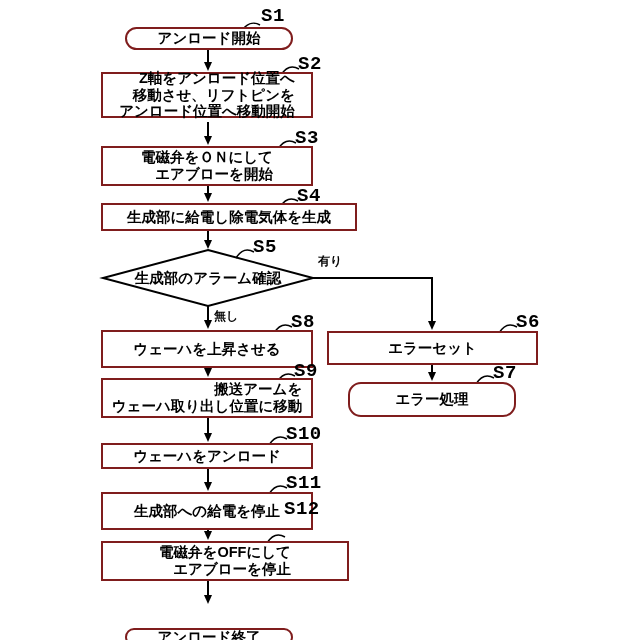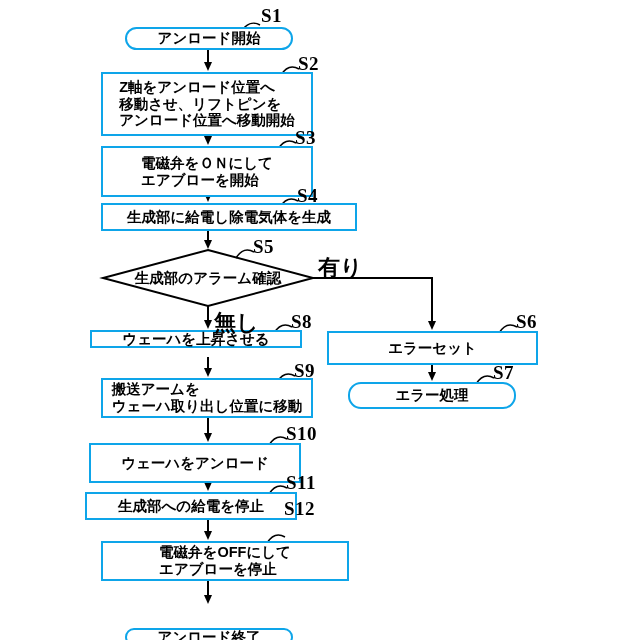--- a/index.html
+++ b/index.html
@@ -2,35 +2,35 @@
 <html><head>
 <meta charset="utf-8">
 <style>
   html,body{margin:0;padding:0;}
   .canvas{
     position:relative;width:640px;height:640px;background:#ffffff;overflow:hidden;
     font-family:"Liberation Sans","DejaVu Sans",sans-serif;color:#000;
   }
   .connectors{position:absolute;left:0;top:0;width:640px;height:640px;}
   .node{
-    position:absolute;box-sizing:border-box;border:2px solid #0ea5e9;background:#fff;
-    display:flex;align-items:center;justify-content:center;text-align:left;
+    position:absolute;box-sizing:border-box;border:2px solid #7f1d1d;background:#fff;
+    display:flex;align-items:center;justify-content:center;text-align:right;
     font-size:14.5px;font-weight:bold;line-height:1.15;white-space:pre-line;
   }
   .terminator{border-radius:13px;}
   .decision-text{
     position:absolute;display:flex;align-items:center;justify-content:center;text-align:center;
     font-size:14.5px;font-weight:bold;white-space:pre-line;
   }
   .step{
     position:absolute;font-size:19px;font-weight:bold;letter-spacing:0.5px;
-    font-family:Liberation Serif, serif;
+    font-family:Liberation Mono, monospace;
   }
   .branch{
-    position:absolute;font-size:22px;font-weight:bold;text-align:right;
+    position:absolute;font-size:12px;font-weight:bold;text-align:right;
   }
 </style>
 </head>
 <body>
 
 <div class="canvas">
 
   <svg class="connectors" viewBox="0 0 640 640" xmlns="http://www.w3.org/2000/svg">
     <g stroke="#000" stroke-width="2" fill="none">
       <line x1="208" y1="50" x2="208" y2="63"></line>
@@ -71,34 +71,34 @@
       <path d="M476,384 c5,-8 11,-10 18,-6"></path>
       <path d="M274,333 c5,-8 11,-10 18,-6"></path>
       <path d="M277,382 c5,-8 11,-10 18,-6"></path>
       <path d="M269,445 c5,-8 11,-10 18,-6"></path>
       <path d="M269,494 c5,-8 11,-10 18,-6"></path>
       <path d="M267,543 c5,-8 11,-10 18,-6"></path>
     </g>
   </svg>
 
   <div class="node terminator" style="left:125px;top:27px;width:168px;height:23px">アンロード開始</div>
-  <div class="node" style="left:101px;top:72px;width:212px;height:64px">Z軸をアンロード位置へ
+  <div class="node" style="left:101px;top:72px;width:212px;height:46px">Z軸をアンロード位置へ
 移動させ、リフトピンを
 アンロード位置へ移動開始</div>
-  <div class="node" style="left:101px;top:146px;width:212px;height:51px">電磁弁をＯＮにして
+  <div class="node" style="left:101px;top:146px;width:212px;height:40px">電磁弁をＯＮにして
 エアブローを開始</div>
   <div class="node" style="left:101px;top:203px;width:256px;height:28px">生成部に給電し除電気体を生成</div>
   <div class="decision-text" style="left:118px;top:264px;width:180px;height:28px">生成部のアラーム確認</div>
-  <div class="node" style="left:90px;top:330px;width:212px;height:18px">ウェーハを上昇させる</div>
+  <div class="node" style="left:101px;top:330px;width:212px;height:38px">ウェーハを上昇させる</div>
   <div class="node" style="left:327px;top:331px;width:211px;height:34px">エラーセット</div>
-  <div class="node terminator" style="left:348px;top:382px;width:168px;height:27px">エラー処理</div>
+  <div class="node terminator" style="left:348px;top:382px;width:168px;height:35px">エラー処理</div>
   <div class="node" style="left:101px;top:378px;width:212px;height:40px">搬送アームを
 ウェーハ取り出し位置に移動</div>
-  <div class="node" style="left:89px;top:443px;width:212px;height:40px">ウェーハをアンロード</div>
-  <div class="node" style="left:85px;top:492px;width:212px;height:28px">生成部への給電を停止</div>
+  <div class="node" style="left:101px;top:443px;width:212px;height:26px">ウェーハをアンロード</div>
+  <div class="node" style="left:101px;top:492px;width:212px;height:38px">生成部への給電を停止</div>
   <div class="node" style="left:101px;top:541px;width:248px;height:40px">電磁弁をOFFにして
 エアブローを停止</div>
   <div class="node terminator" style="left:125px;top:628px;width:168px;height:18px">アンロード終了</div>
 
   <span class="step" style="left:261px;top:5px">S1</span>
   <span class="step" style="left:298px;top:53px">S2</span>
   <span class="step" style="left:295px;top:127px">S3</span>
   <span class="step" style="left:297px;top:185px">S4</span>
   <span class="step" style="left:253px;top:236px">S5</span>
   <span class="step" style="left:516px;top:311px">S6</span>

